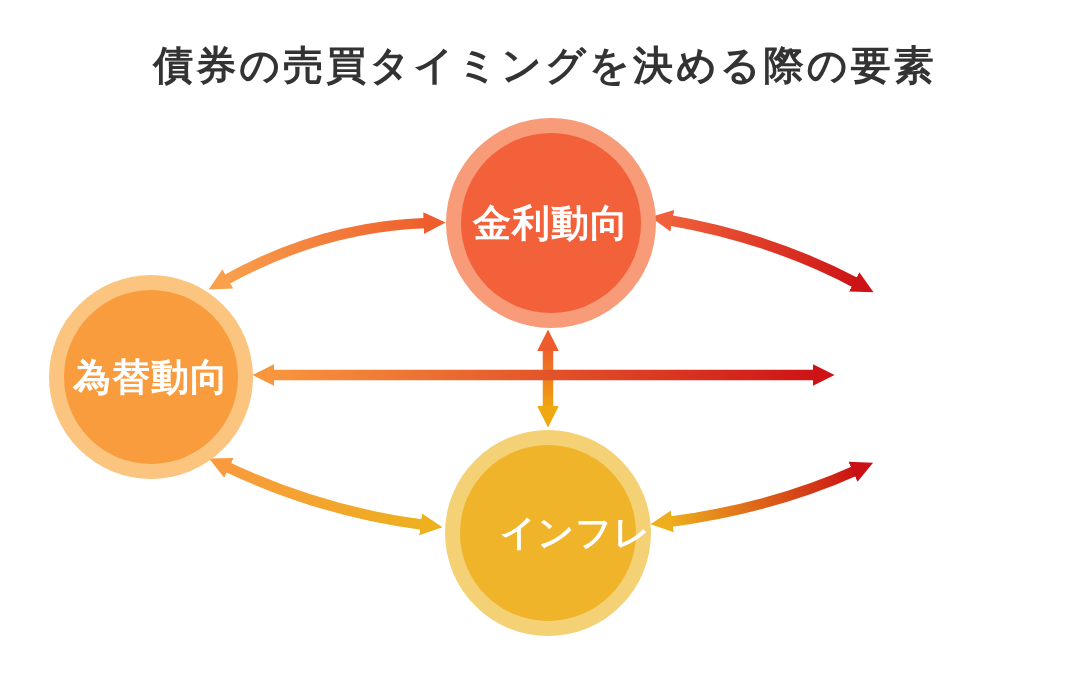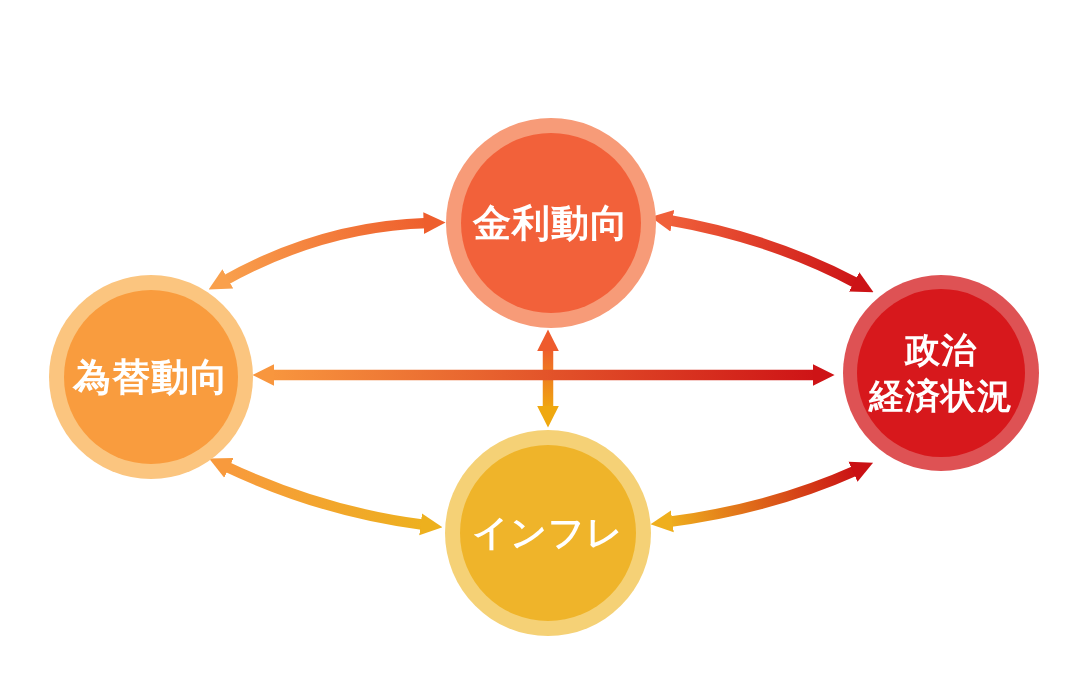--- a/index.html
+++ b/index.html
@@ -46,27 +46,28 @@
   .node-exchange{left:49px;top:275px;width:204px;height:204px;background:var(--node_exchange_ring);}
   .node-exchange .node-inner{inset:15px;background:var(--node_exchange_fill);}
   .node-exchange .node-label{font-size:38px;}
 
   .node-politics{left:843px;top:275px;width:196px;height:196px;background:var(--node_politics_ring);}
   .node-politics .node-inner{inset:14px;background:var(--node_politics_fill);}
   .node-politics .node-label{font-size:35px;}
 
   .node-inflation{left:445px;top:430px;width:206px;height:206px;background:var(--node_inflation_ring);}
   .node-inflation .node-inner{inset:15px;background:var(--node_inflation_fill);}
-  .node-inflation .node-label{font-size:36px;}
+  .node-inflation .node-label{font-size:36px;align-items:flex-end;}
 </style>
 </head>
 <body>
 
 <div class="stage">
 
+  <h1 class="title">債券の売買タイミングを決める際の要素</h1>
 
   <svg class="arrows" width="1090" height="674" viewBox="0 0 1090 674" aria-hidden="true">
     <defs>
       <linearGradient id="ga" gradientUnits="userSpaceOnUse" x1="224" y1="281" x2="428" y2="223">
         <stop offset="0" class="st-a0"></stop>
           <stop offset="1" class="st-a1"></stop>
       </linearGradient>
       <linearGradient id="gb" gradientUnits="userSpaceOnUse" x1="668" y1="220" x2="858" y2="284">
         <stop offset="0" class="st-b0"></stop>
           <stop offset="1" class="st-b1"></stop>
@@ -141,27 +142,20 @@
     </div>
   </div>
 
   <div class="node node-interest">
     <div class="node-inner"></div>
     <div class="node-label">
       <span>金利動向</span>
     </div>
   </div>
 
-  <div class="node node-politics">
-    <div class="node-inner"></div>
-    <div class="node-label">
-      <span>政治</span>
-      <span>経済状況</span>
-    </div>
-  </div>
 
   <div class="node node-inflation">
     <div class="node-inner"></div>
     <div class="node-label">
       <span>インフレ</span>
     </div>
   </div>
 
 </div>
 

